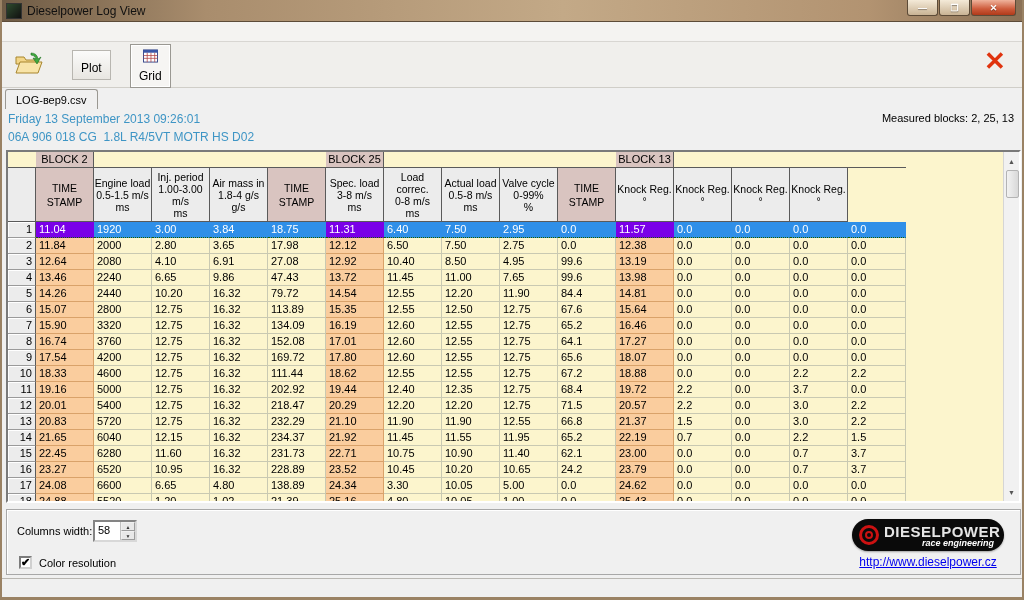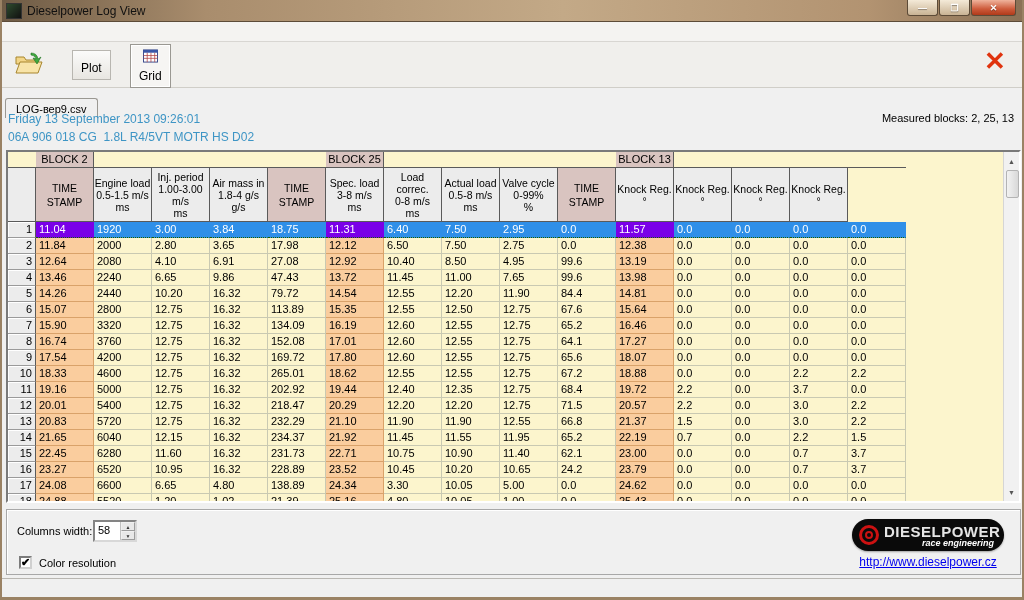--- a/index.html
+++ b/index.html
@@ -35,21 +35,21 @@
     border:1px solid #b8b6b0;background:linear-gradient(#fbfbfa,#e8e6e1);font-size:12px;flex-direction:column;}
   .tbtn.plot{left:70px;top:8px;height:20px;}
   .tbtn.grid{left:128px;top:2px;height:34px;background:#f6f5f3;border:1px solid #9a9892;box-shadow:inset 0 0 0 1px #fff;}
   .tool-exit{position:absolute;right:12px;top:4px;width:30px;height:30px;display:flex;align-items:center;justify-content:center;
     color:#e0330e;font-size:26px;font-weight:bold;line-height:1;}
 
   
   .tabrow{position:absolute;left:0;top:88px;width:100%;height:20px;}
   .tab{position:absolute;left:3px;top:1px;height:19px;padding:0 10px;background:#f0f0f0;
     border:1px solid #9a9892;border-bottom:none;border-radius:3px 3px 0 0;
-    display:flex;align-items:center;font-size:11px;margin-top:9px;}
+    display:flex;align-items:center;font-size:11px;}
 
   
   .infoband{position:absolute;left:0;top:108px;width:100%;height:40px;}
   .info-line{position:absolute;left:6px;color:#3e95c5;font-size:12px;white-space:pre;}
   .info-line.l1{top:4px;}
   .info-line.l2{top:22px;}
   .measured{position:absolute;right:8px;top:4px;color:#000;font-size:11px;}
 
   
   .gridbox{position:absolute;left:4px;top:150px;width:1015px;height:353px;
@@ -441,21 +441,21 @@
           <div class="dcell">0.0</div>
           <div class="dcell">0.0</div>
           <div class="dcell">0.0</div>
         </div>
         <div class="grow data-row">
           <div class="rn">10</div>
           <div class="dcell ts">18.33</div>
           <div class="dcell">4600</div>
           <div class="dcell">12.75</div>
           <div class="dcell">16.32</div>
-          <div class="dcell">265.01</div>
+          <div class="dcell">111.44</div>
           <div class="dcell ts">18.62</div>
           <div class="dcell">12.55</div>
           <div class="dcell">12.55</div>
           <div class="dcell">12.75</div>
           <div class="dcell">67.2</div>
           <div class="dcell ts">18.88</div>
           <div class="dcell">0.0</div>
           <div class="dcell">0.0</div>
           <div class="dcell">2.2</div>
           <div class="dcell">2.2</div>

